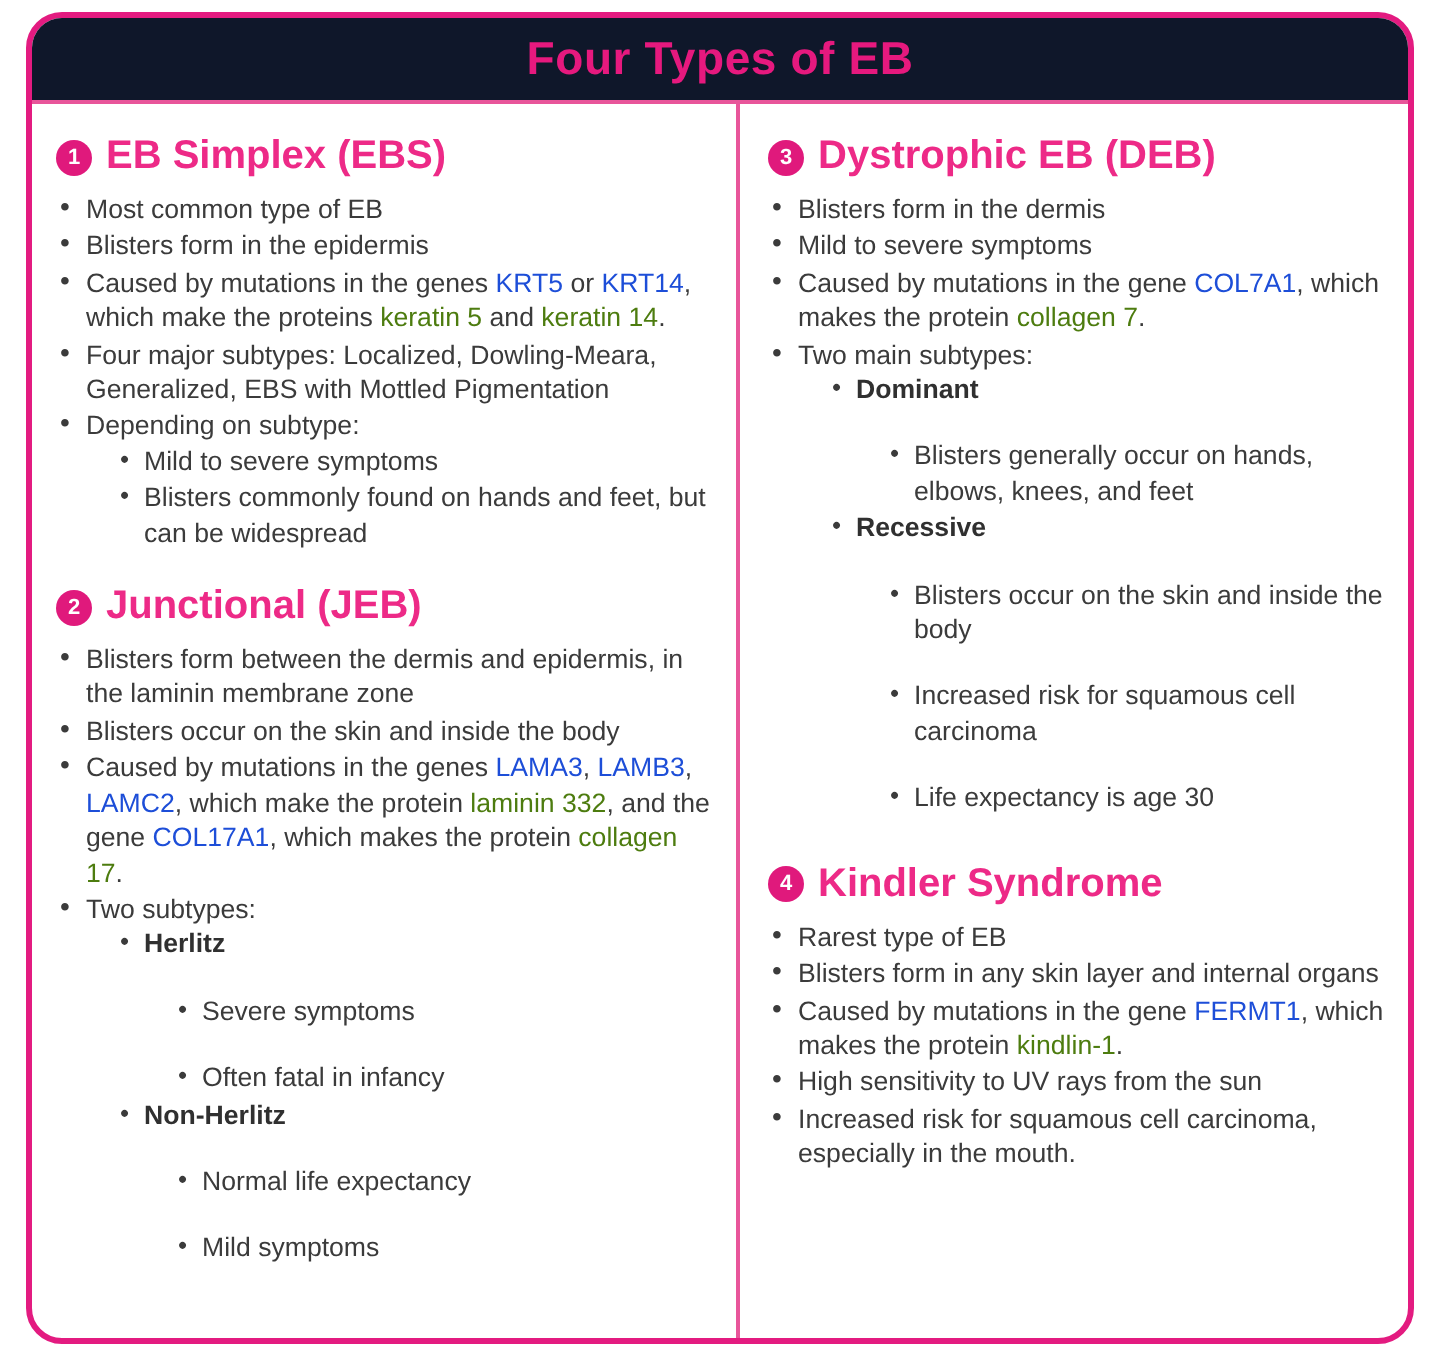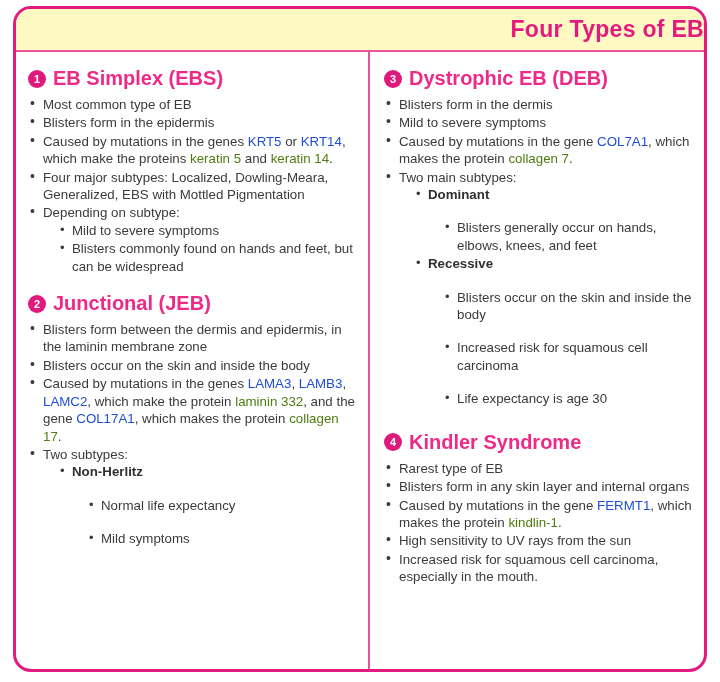--- a/index.html
+++ b/index.html
@@ -26,22 +26,22 @@
     background: #ffffff;
     overflow: hidden;
   }
 
   
   .title-bar {
     height: 41px;
     border-bottom: 2px solid #e8559a;
     display: flex;
     align-items: center;
-    justify-content: flex-end;
-    background: #fef9c3;
+    justify-content: center;
+    background: #0f172a;
   }
   .title-bar .title {
     color: #e6197e;
     font-size: 23px;
     font-weight: bold;
     letter-spacing: 0.3px;
     line-height: 1;
     white-space: nowrap;
   }
 
@@ -176,20 +176,27 @@
         <ul class="lv1">
           <li>Blisters form between the dermis and epidermis, in the laminin membrane zone</li>
           <li>Blisters occur on the skin and inside the body</li>
           <li>
             <span>Caused by mutations in the genes </span><span class="gene">LAMA3</span><span>, </span><span class="gene">LAMB3</span><span>, </span><span class="gene">LAMC2</span><span>, which make the protein </span><span class="protein">laminin 332</span><span>, and the gene </span><span class="gene">COL17A1</span><span>, which makes the protein </span><span class="protein">collagen 17</span><span>.</span>
           </li>
           <li>
             <span>Two subtypes:</span>
             <ul class="lv2">
               <li>
+                <span class="bold">Herlitz</span>
+                <ul class="lv3">
+                  <li>Severe symptoms</li>
+                  <li>Often fatal in infancy</li>
+                </ul>
+              </li>
+              <li>
                 <span class="bold">Non-Herlitz</span>
                 <ul class="lv3">
                   <li>Normal life expectancy</li>
                   <li>Mild symptoms</li>
                 </ul>
               </li>
             </ul>
           </li>
         </ul>
       </div>

